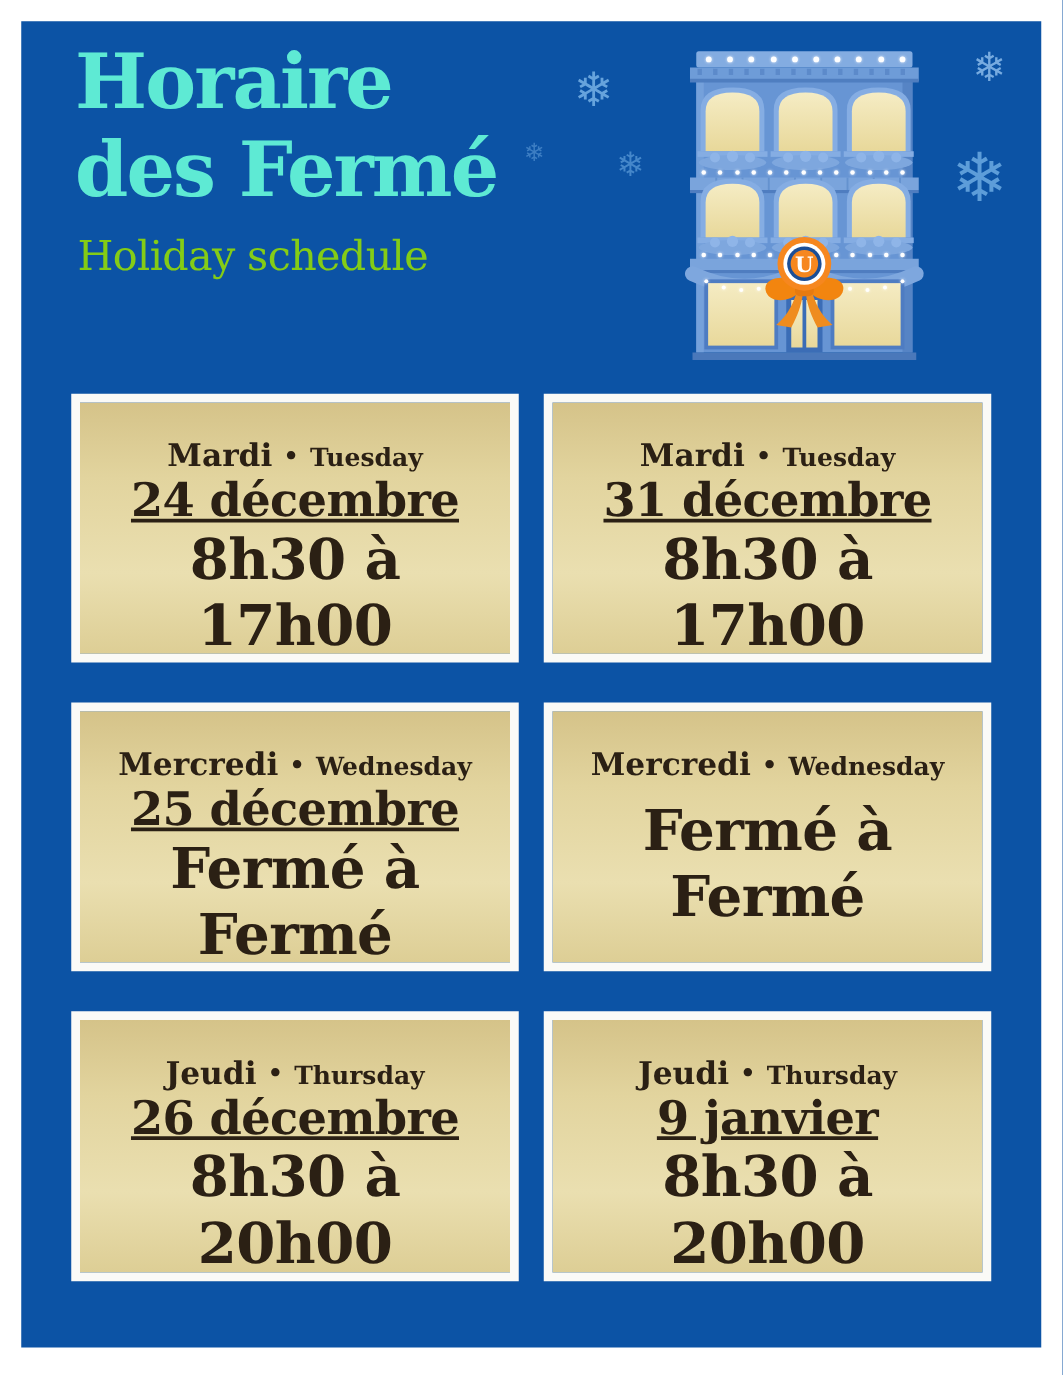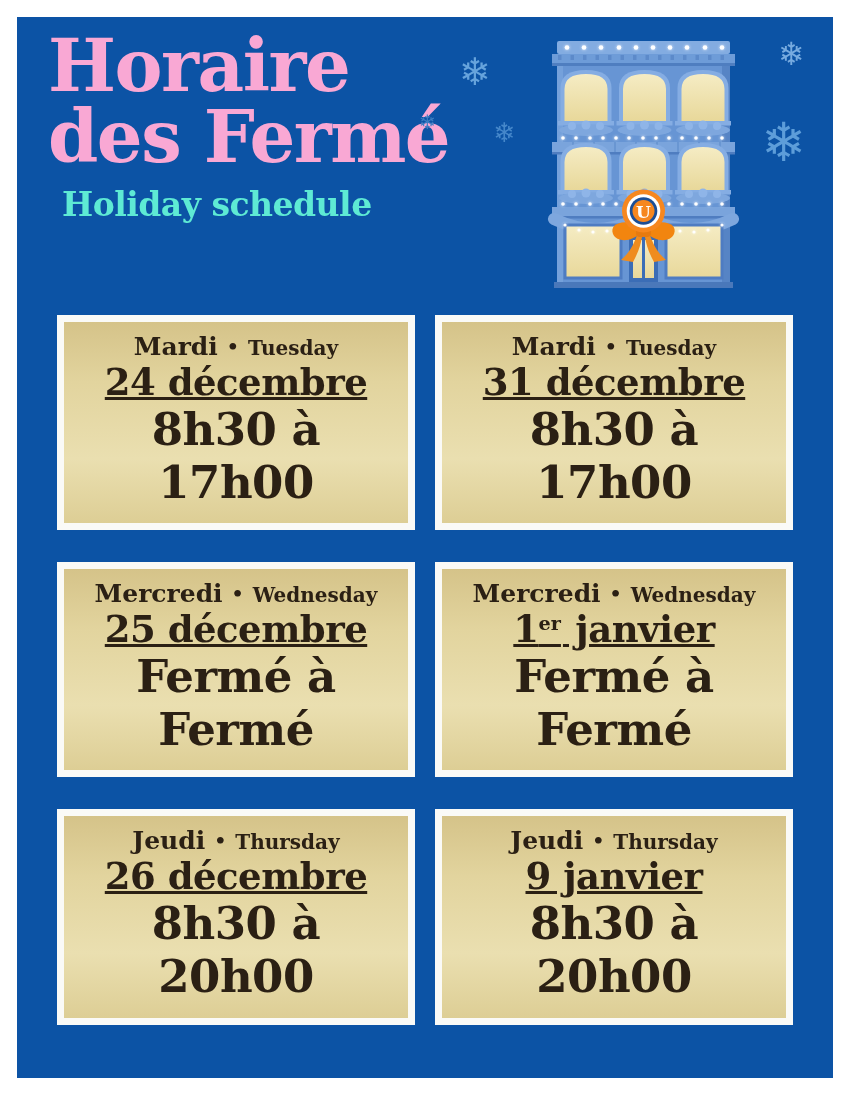--- a/index.html
+++ b/index.html
@@ -7,27 +7,27 @@
     width:850px;height:1100px;position:relative;overflow:hidden;
     background:#ffffff;
     font-family:"DejaVu Serif", serif;
   }
   .panel{
     position:absolute;left:17px;top:17px;width:816px;height:1061px;
     background:#0c53a5;
   }
   
   .title{
-    position:absolute;left:31px;top:13px;
-    color:#f9a8d4;font-weight:bold;font-size:72px;line-height:71px;
+    position:absolute;left:43px;top:13px;
+    color:#5eead4;font-weight:bold;font-size:61px;line-height:71px;
     letter-spacing:-1.5px;
   }
   .subtitle{
     position:absolute;left:45px;top:168px;
-    color:#5eead4;font-weight:bold;font-size:33px;letter-spacing:-0.5px;
+    color:#84cc16;font-weight:normal;font-size:33px;letter-spacing:-0.5px;
   }
   
   .flake{
     position:absolute;line-height:1;display:block;
     font-family:"DejaVu Sans", sans-serif;
   }
   .f1{left:402px;top:95px;font-size:20px;color:#3d7ec3;}
   .f2{left:442px;top:36px;font-size:38px;color:#66a3dc;}
   .f3{left:476px;top:102px;font-size:27px;color:#4587ca;}
   .f4{left:761px;top:21px;font-size:32px;color:#77abe0;}
@@ -41,21 +41,21 @@
     grid-template-columns:358px 358px;
     grid-template-rows:215px 215px 216px;
     column-gap:20px;row-gap:32px;
   }
   .card{
     box-sizing:border-box;
     border:7px solid #fafaf7;
     background:linear-gradient(180deg,#d5c389 0%,#e2d49e 30%,#eadfb0 68%,#ddce95 100%);
     color:#2b2014;
     display:flex;flex-direction:column;align-items:center;
-    padding:10px 8px 26px;
+    padding:28px 8px 26px;
     text-align:center;
   }
   .day-line{display:flex;align-items:baseline;gap:9px;font-weight:bold;}
   .day-fr{font-size:25px;}
   .sep{font-size:19px;position:relative;top:-2px;}
   .day-en{font-size:20px;}
   .date{font-size:37px;font-weight:bold;margin-top:1px;line-height:1.12;letter-spacing:-0.5px;text-decoration:underline;}
   .date sup{font-size:0.52em;vertical-align:0.62em;letter-spacing:0;margin-right:2px;}
   .hours{font-size:45px;font-weight:bold;margin-top:auto;letter-spacing:-0.5px;}
 </style>
@@ -294,21 +294,20 @@
       <div class="date">25 décembre</div>
       <div class="hours">Fermé à Fermé</div>
     </div>
 
     <div class="card">
       <div class="day-line">
         <span class="day-fr">Mercredi</span>
         <span class="sep">•</span>
         <span class="day-en">Wednesday</span>
       </div>
-      <div class="date">1<sup>er</sup> janvier</div>
       <div class="hours">Fermé à Fermé</div>
     </div>
 
     <div class="card">
       <div class="day-line">
         <span class="day-fr">Jeudi</span>
         <span class="sep">•</span>
         <span class="day-en">Thursday</span>
       </div>
       <div class="date">26 décembre</div>

